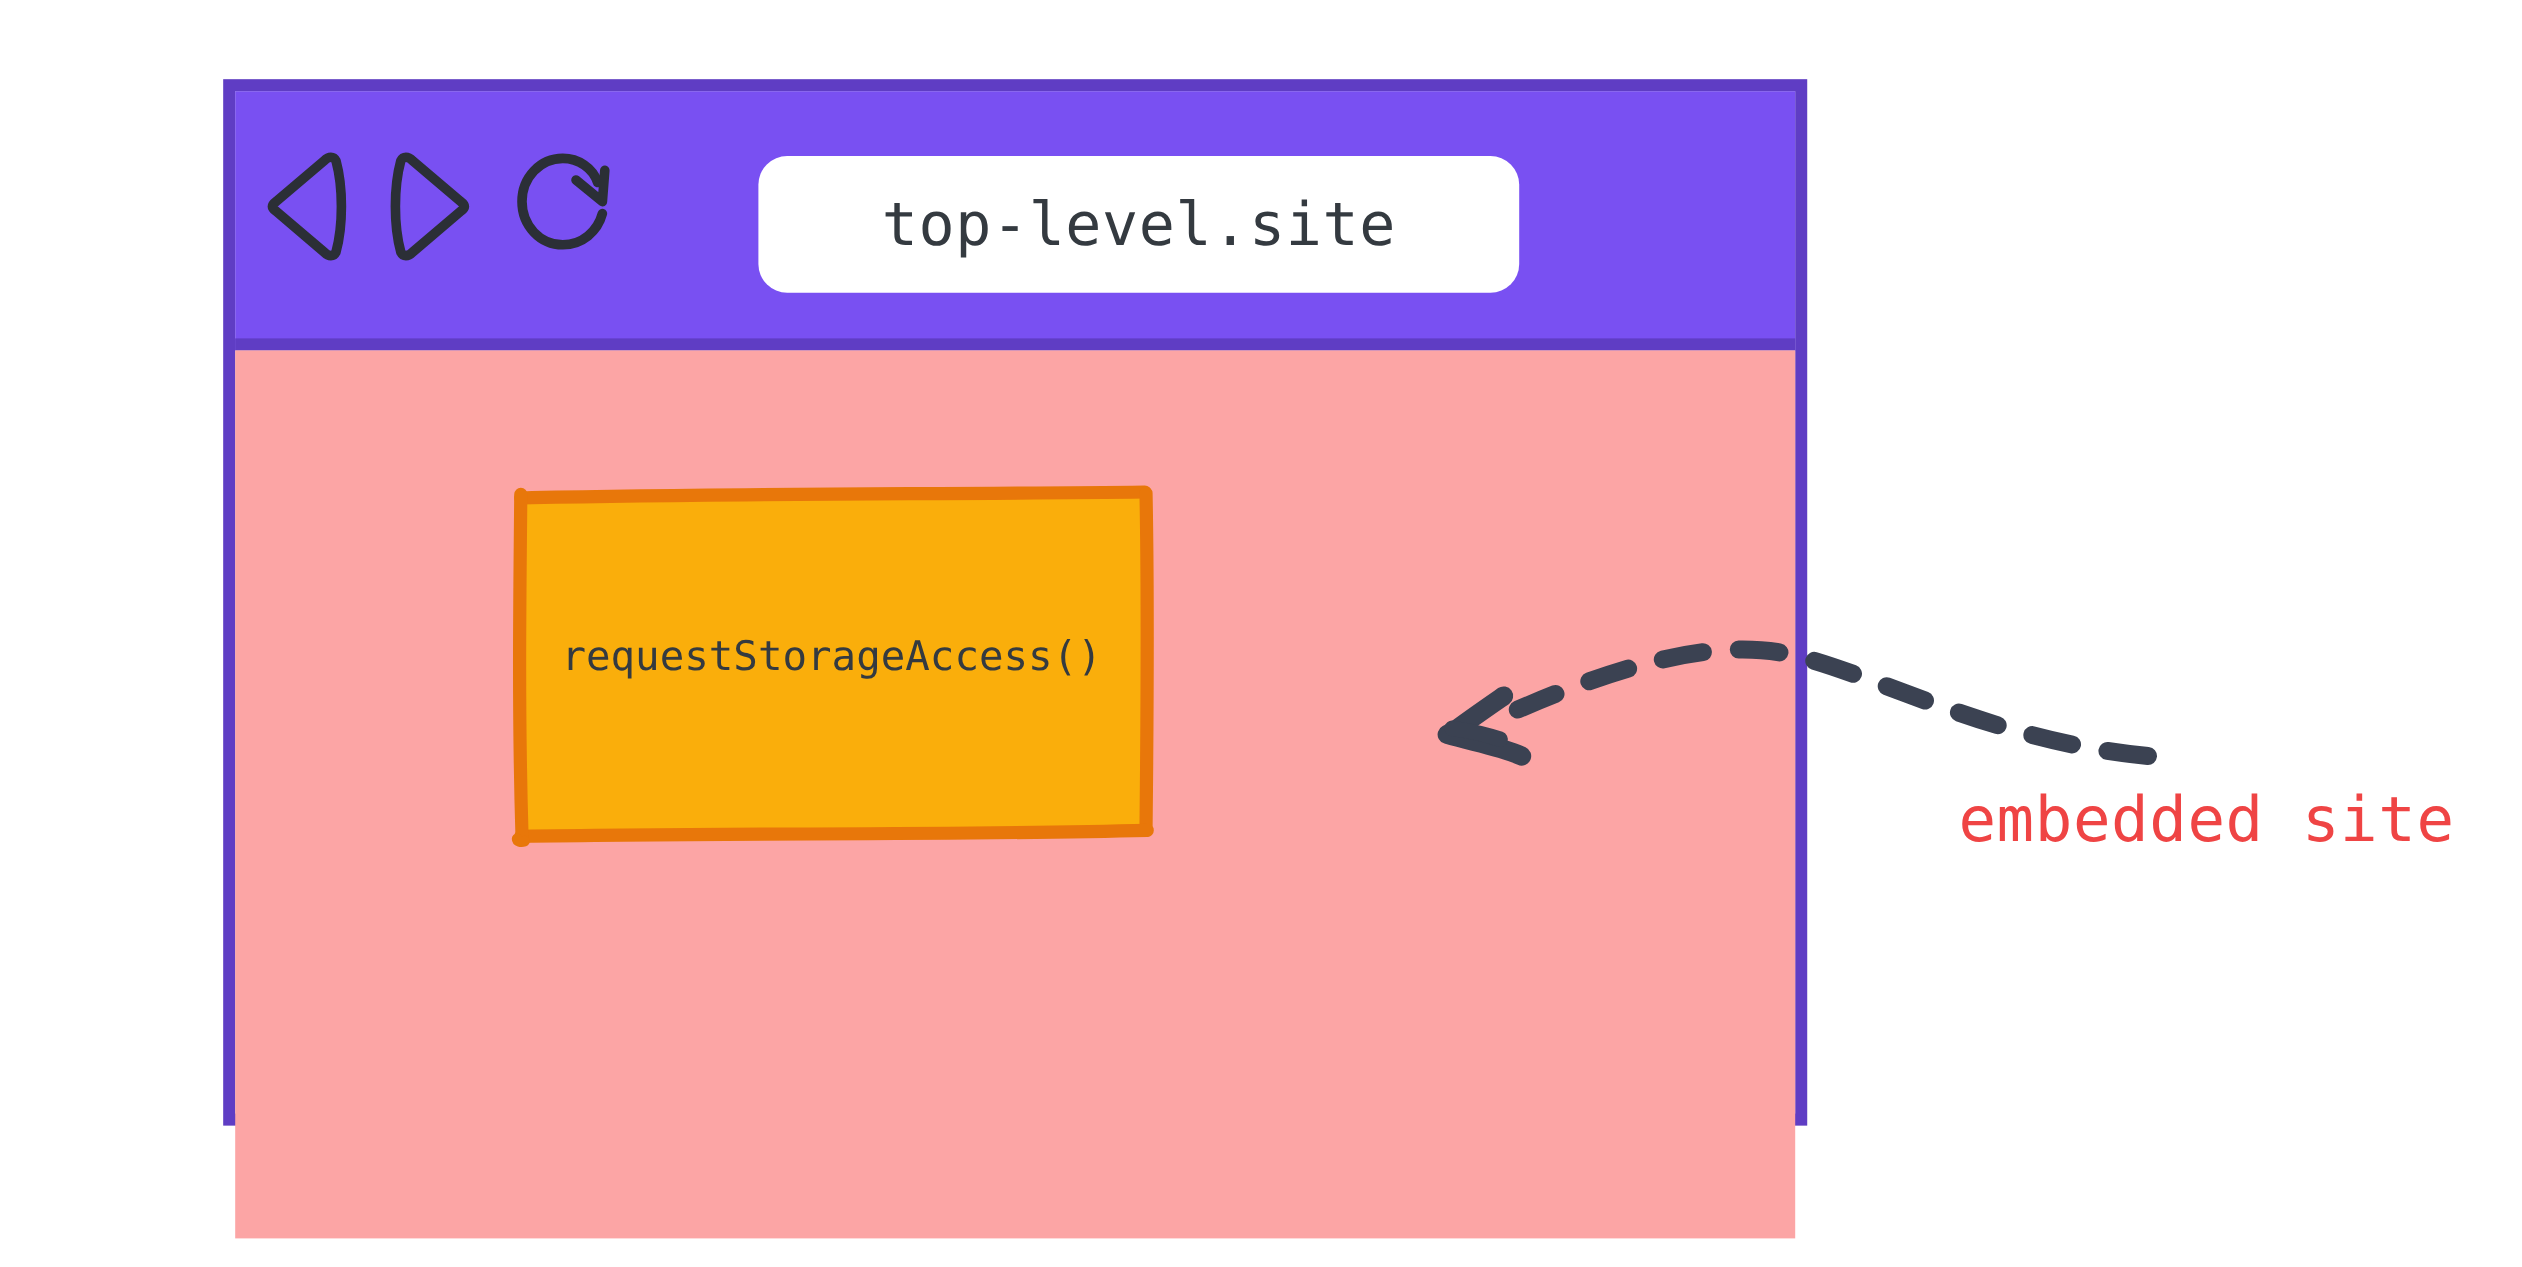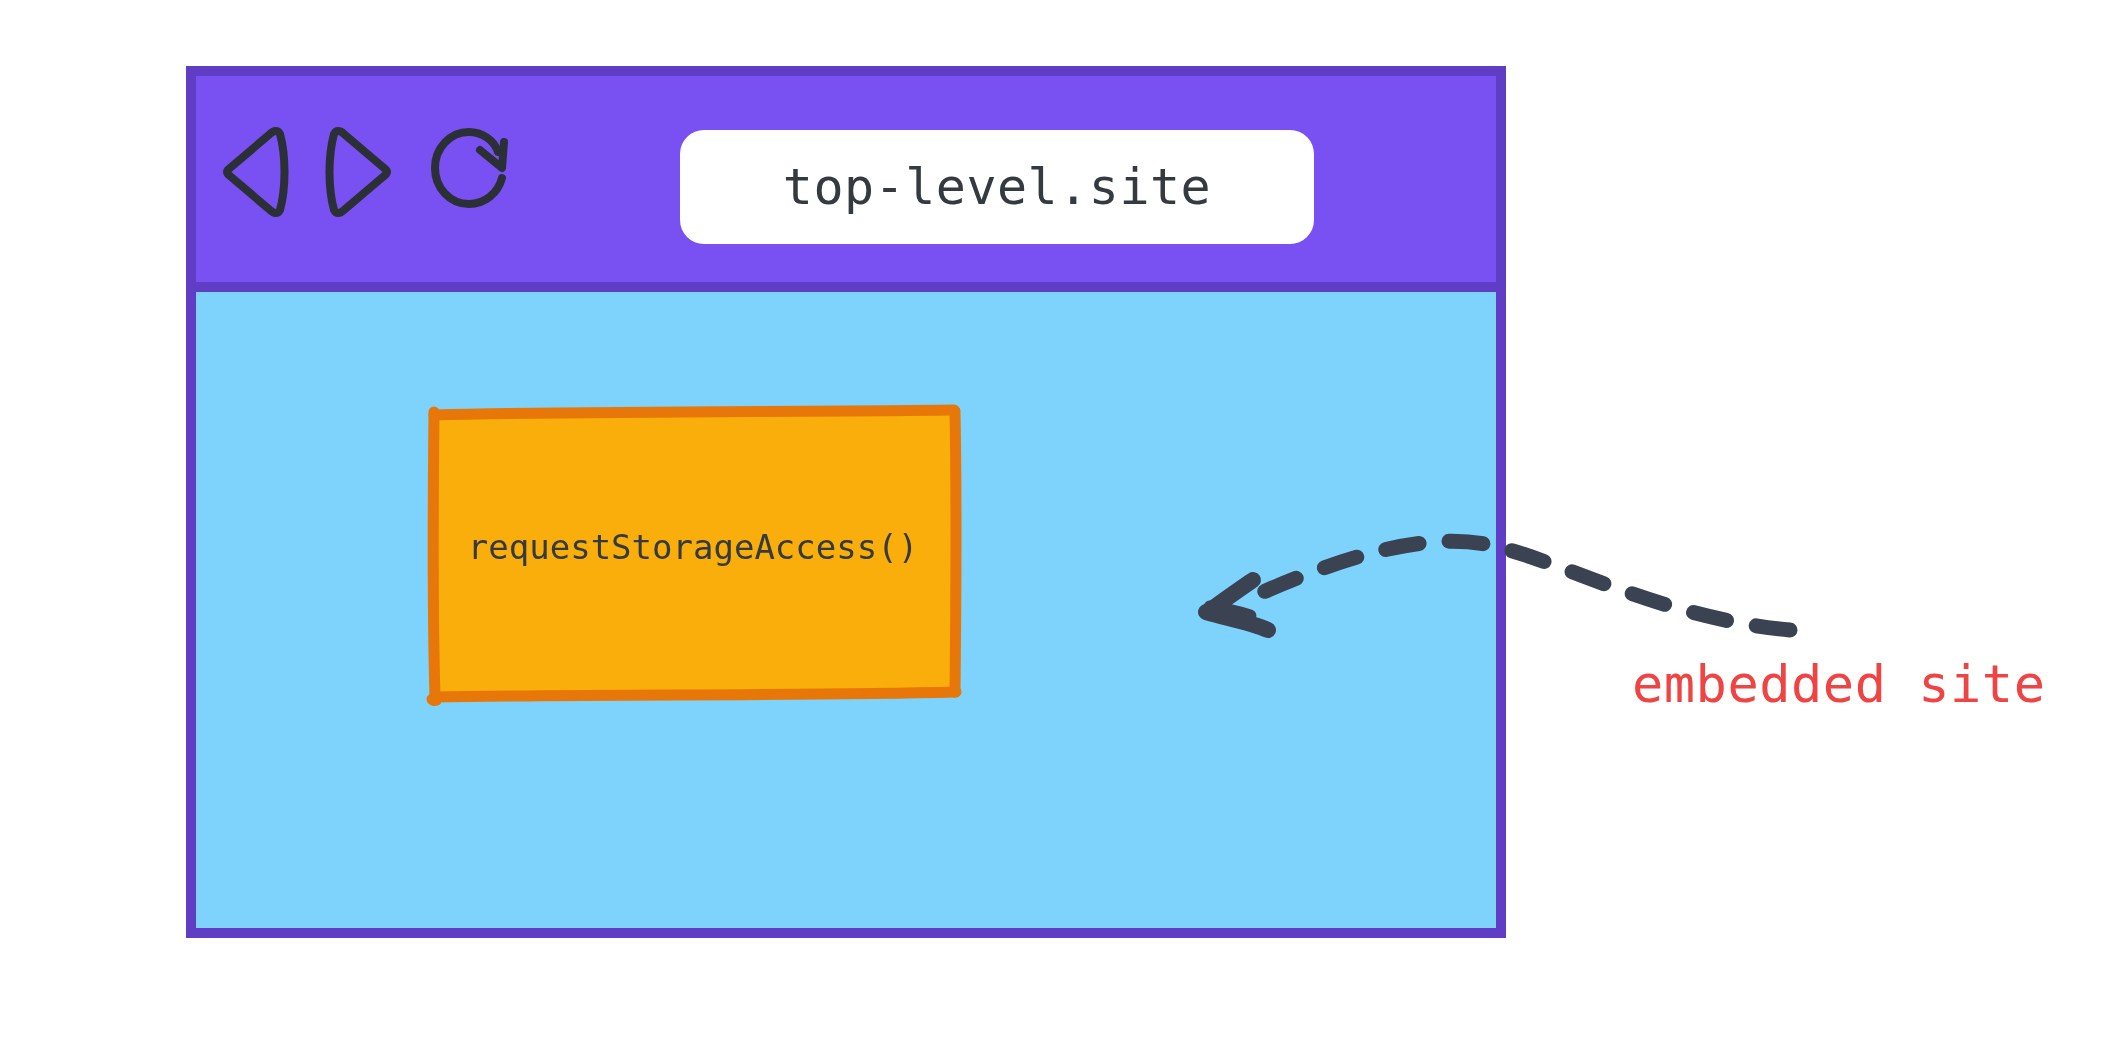--- a/index.html
+++ b/index.html
@@ -59,34 +59,33 @@
     position: absolute;
     left: 436px;
     top: 54px;
     width: 634px;
     height: 114px;
     background: #ffffff;
     border-radius: 24px;
     display: flex;
     align-items: center;
     justify-content: center;
-    margin-left: 48px;
   }
   .address-text {
     font-family: "DejaVu Sans Mono", "Liberation Mono", monospace;
     font-size: 50px;
     color: #343a40;
     letter-spacing: 0.5px;
     white-space: nowrap;
   }
 
   .browser-content {
     position: relative;
-    height: 636px;
-    background: #7dd3fc;
+    height: 740px;
+    background: #fca5a5;
   }
 
   
   .embed-box {
     position: absolute;
     left: 238px;
     top: 120px;
     width: 518px;
     height: 270px;
   }

